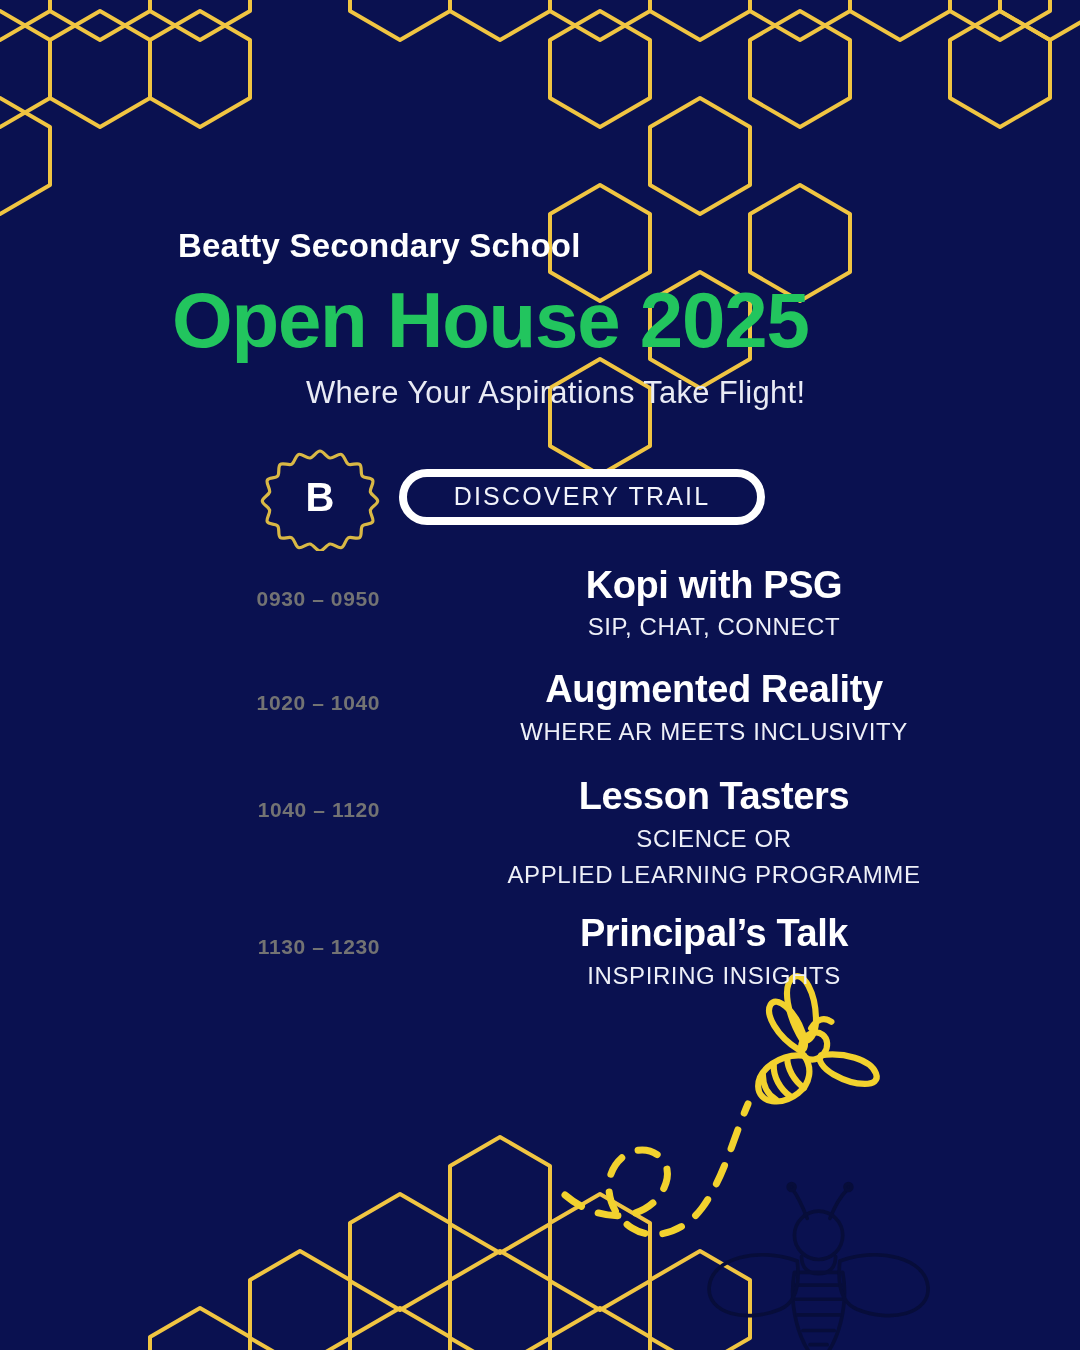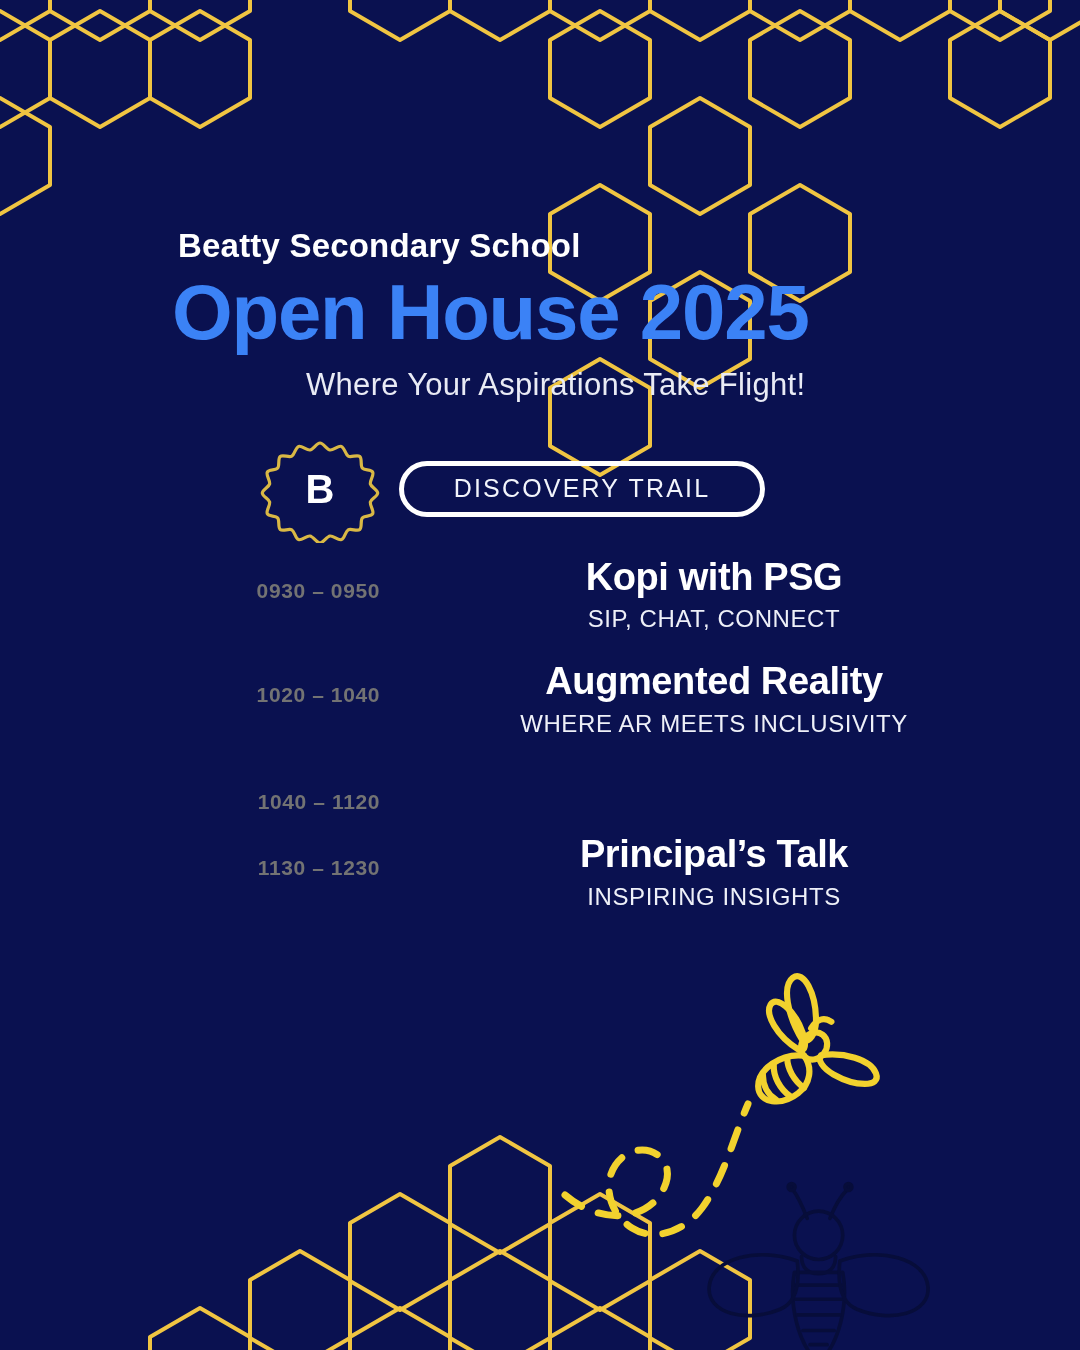--- a/index.html
+++ b/index.html
@@ -45,24 +45,24 @@
   .school-name {
     font-size:33px;
     font-weight:bold;
     color:#ffffff;
     letter-spacing:0.2px;
     line-height:1.1;
   }
   .main-title {
     font-size:78px;
     font-weight:bold;
-    color:#3b82f6;
+    color:#22c55e;
     letter-spacing:-1.2px;
     line-height:1.08;
-    margin-top:6px;
+    margin-top:14px;
     margin-left:-6px;
   }
   .tagline {
     font-size:31px;
     font-weight:300;
     color:#e9ebf5;
     letter-spacing:0.3px;
     margin-top:12px;
     margin-left:128px;
   }
@@ -83,21 +83,21 @@
     left:0; top:0;
     width:126px; height:104px;
     display:flex; align-items:center; justify-content:center;
     font-size:40px; font-weight:bold; color:#ffffff;
     padding-bottom:2px;
   }
   .trail-pill {
     position:absolute;
     left:399px; top:22px;
     width:366px; height:56px;
-    border:5px solid #ffffff;
+    border:8px solid #ffffff;
     border-radius:32px;
     display:flex;
     align-items:center;
     justify-content:center;
   }
   .trail-pill span {
     font-size:25px;
     font-weight:300;
     color:#f2f4fb;
     letter-spacing:2.2px;
@@ -345,20 +345,27 @@
         <div class="sched-body">
           <div class="sched-title">Augmented Reality</div>
           <div class="sched-sub">
             <div>WHERE AR MEETS INCLUSIVITY</div>
           </div>
         </div>
       </div>
 
       <div class="sched-row" style="margin-top:48px;">
         <div class="sched-time">1040 – 1120</div>
+        <div class="sched-body">
+          <div class="sched-title">Lesson Tasters</div>
+          <div class="sched-sub">
+            <div>SCIENCE OR</div>
+            <div>APPLIED LEARNING PROGRAMME</div>
+          </div>
+        </div>
       </div>
 
       <div class="sched-row" style="margin-top:42px;">
         <div class="sched-time">1130 – 1230</div>
         <div class="sched-body">
           <div class="sched-title">Principal’s Talk</div>
           <div class="sched-sub">
             <div>INSPIRING INSIGHTS</div>
           </div>
         </div>

